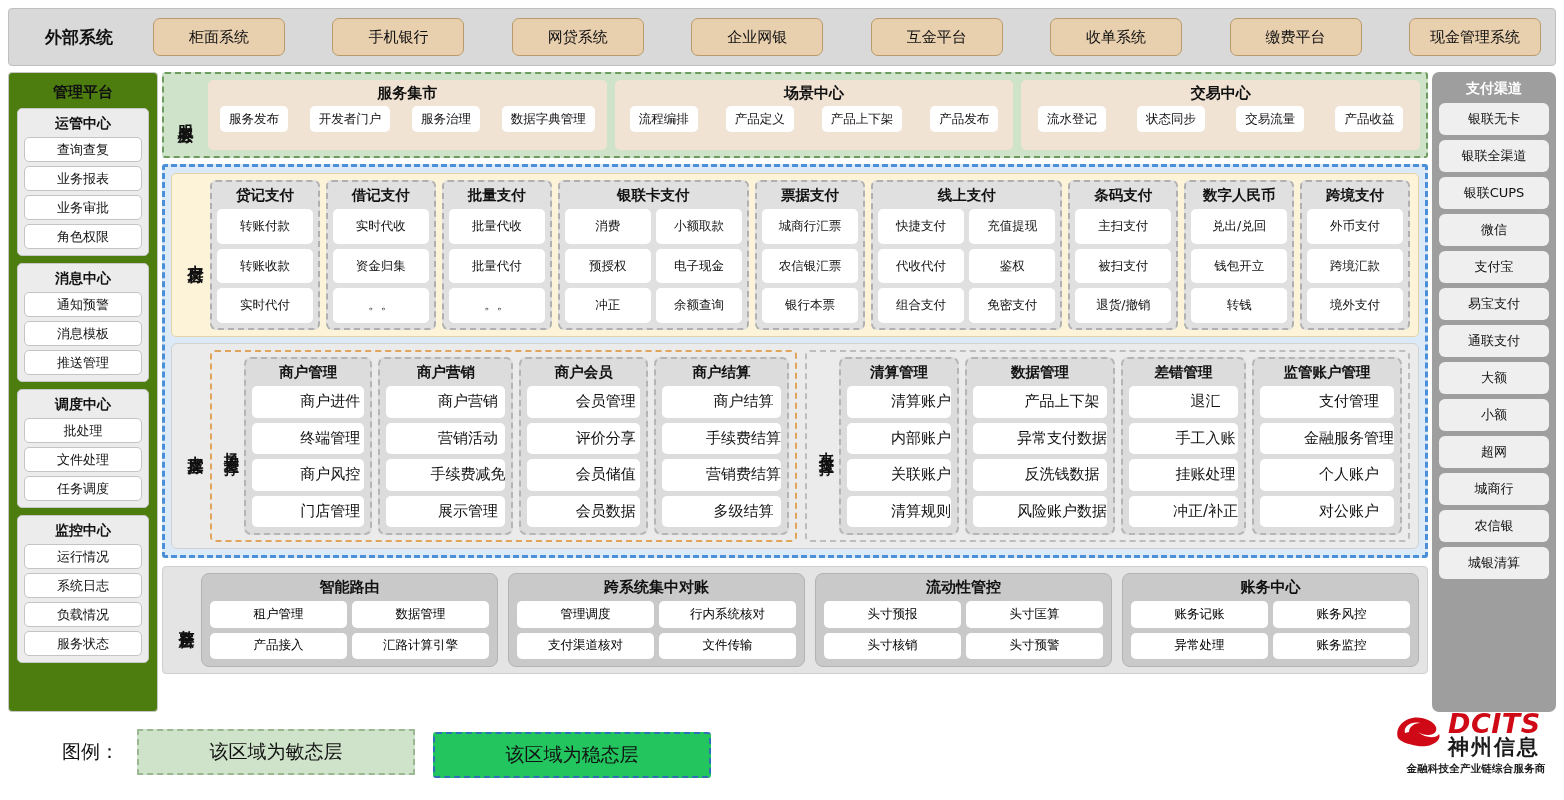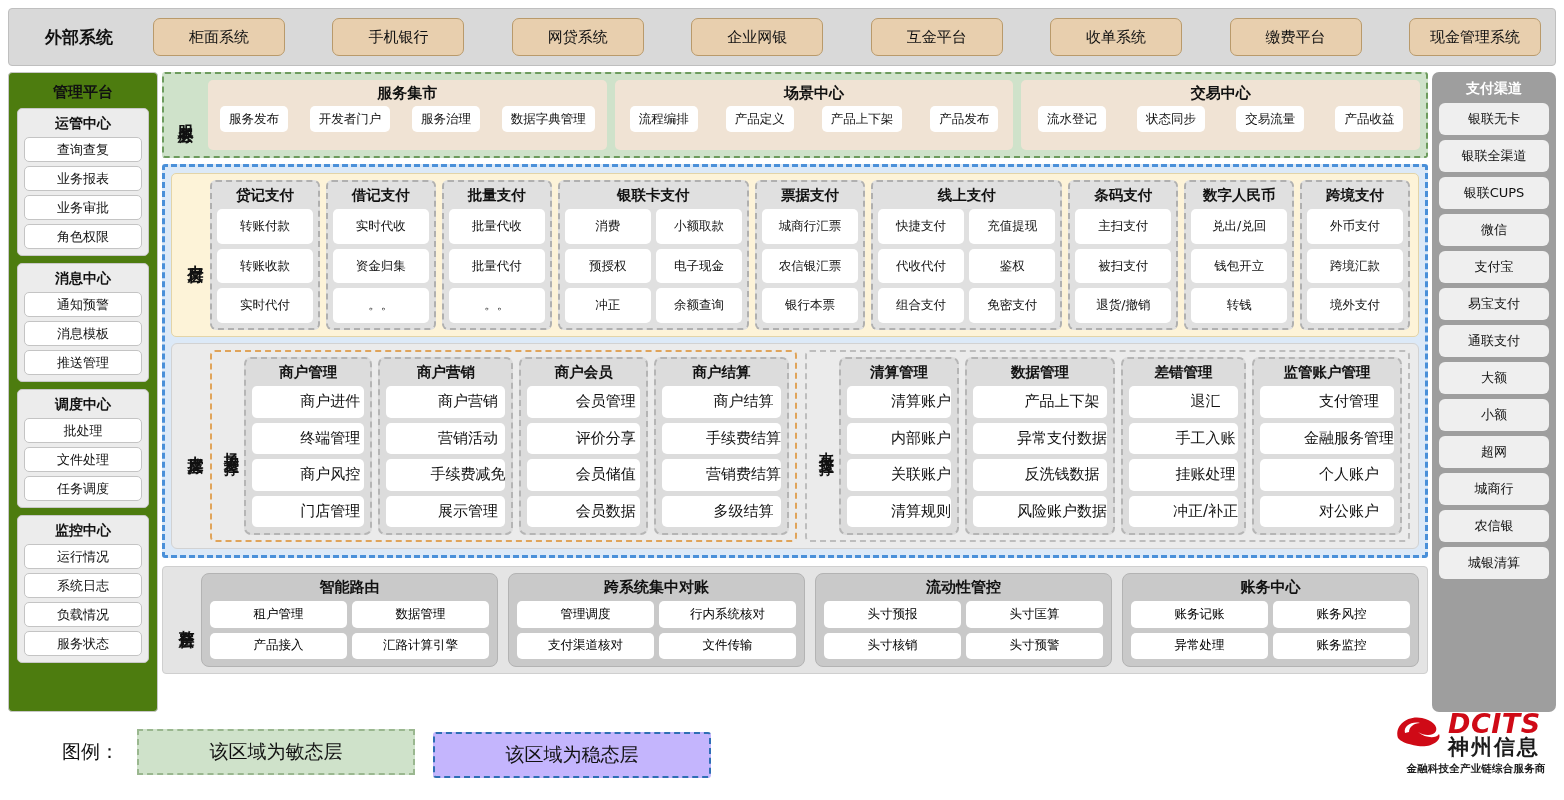--- a/index.html
+++ b/index.html
@@ -157,21 +157,21 @@
   }
 
   
   .legend { position: absolute; left: 62px; top: 726px; display: flex; align-items: center; gap: 18px; }
   .legend-label { font-size: 19px; color: #111; }
   .legend-box {
     height: 46px; width: 278px; display: flex; align-items: center; justify-content: center;
     font-size: 19px; color: #111;
   }
   .legend-box.agile  { background: #cfe2ca; border: 2px dashed #9ab78f; }
-  .legend-box.stable { background: #c4b5fd; border: 2px dashed #2f6fb5; }
+  .legend-box.stable { background: #22c55e; border: 2px dashed #2f6fb5; }
 
   
   .logo { position: absolute; left: 1392px; top: 710px; width: 168px; }
   .logo-row { display: flex; align-items: center; gap: 4px; }
   .logo-text { line-height: 1; }
   .logo-dcits { font-size: 27px; font-weight: bold; color: #cf0a16; font-style: italic; letter-spacing: 0.5px; }
   .logo-cn { font-size: 21px; font-weight: bold; color: #1b1b1b; letter-spacing: 2px; }
   .logo-tag { font-size: 10.5px; font-weight: bold; color: #1b1b1b; text-align: center; margin-top: 4px; letter-spacing: 0.2px; }
 </style>
 </head>

